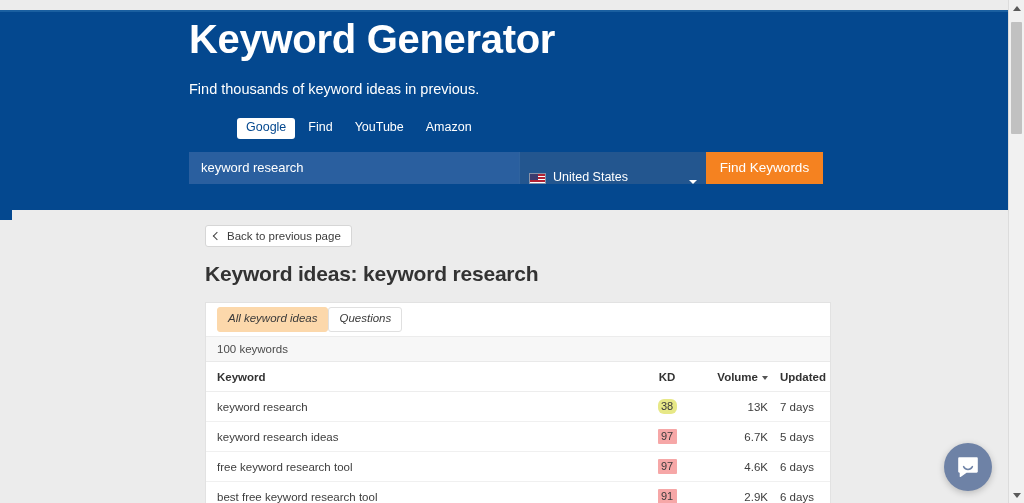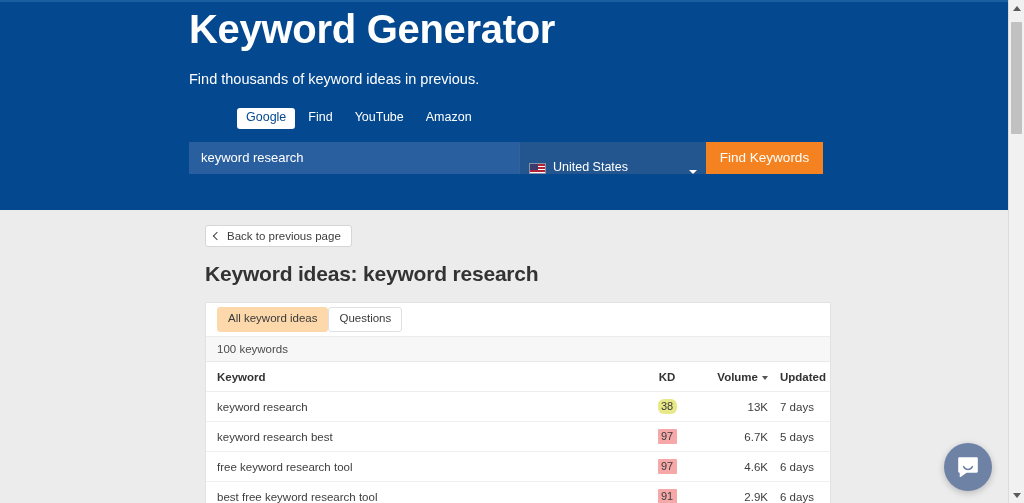--- a/index.html
+++ b/index.html
@@ -27,21 +27,21 @@
     left: 0; top: 0;
     width: 1008px;
     height: 503px;
     background: #ececec;
     overflow: hidden;
   }
 
   
   .hero {
     position: absolute;
-    left: 0; top: 0;
+    left: 0; top: 10px;
     width: 1008px;
     height: 210px;
     background: #04488f;
     border-top: 2px solid #1a5fa0;
   }
 
   .hero-inner {
     position: absolute;
     left: 189px;
     top: 0;
@@ -245,20 +245,21 @@
 
   .card-tab {
     font-size: 11.5px;
     color: #3a3a3a;
     padding: 4px 10px 5px 10px;
     border: 1px solid transparent;
     border-radius: 3px;
     cursor: pointer;
     line-height: 1.15;
     white-space: nowrap;
+    font-style: italic;
   }
   .card-tab.active {
     background: #fcd8ab;
     border-color: #fcd8ab;
   }
   .card-tab.plain {
     background: #ffffff;
     border-color: #e0e0e0;
   }
 
@@ -451,21 +452,21 @@
             </tr>
           </thead>
           <tbody>
               <tr>
                 <td class="col-keyword">keyword research</td>
                 <td class="col-kd"><span class="kd-badge kd-low">38</span></td>
                 <td class="col-volume">13K</td>
                 <td class="col-updated">7 days</td>
               </tr>
               <tr>
-                <td class="col-keyword">keyword research best</td>
+                <td class="col-keyword">keyword research ideas</td>
                 <td class="col-kd"><span class="kd-badge kd-high">97</span></td>
                 <td class="col-volume">6.7K</td>
                 <td class="col-updated">5 days</td>
               </tr>
               <tr>
                 <td class="col-keyword">free keyword research tool</td>
                 <td class="col-kd"><span class="kd-badge kd-high">97</span></td>
                 <td class="col-volume">4.6K</td>
                 <td class="col-updated">6 days</td>
               </tr>

